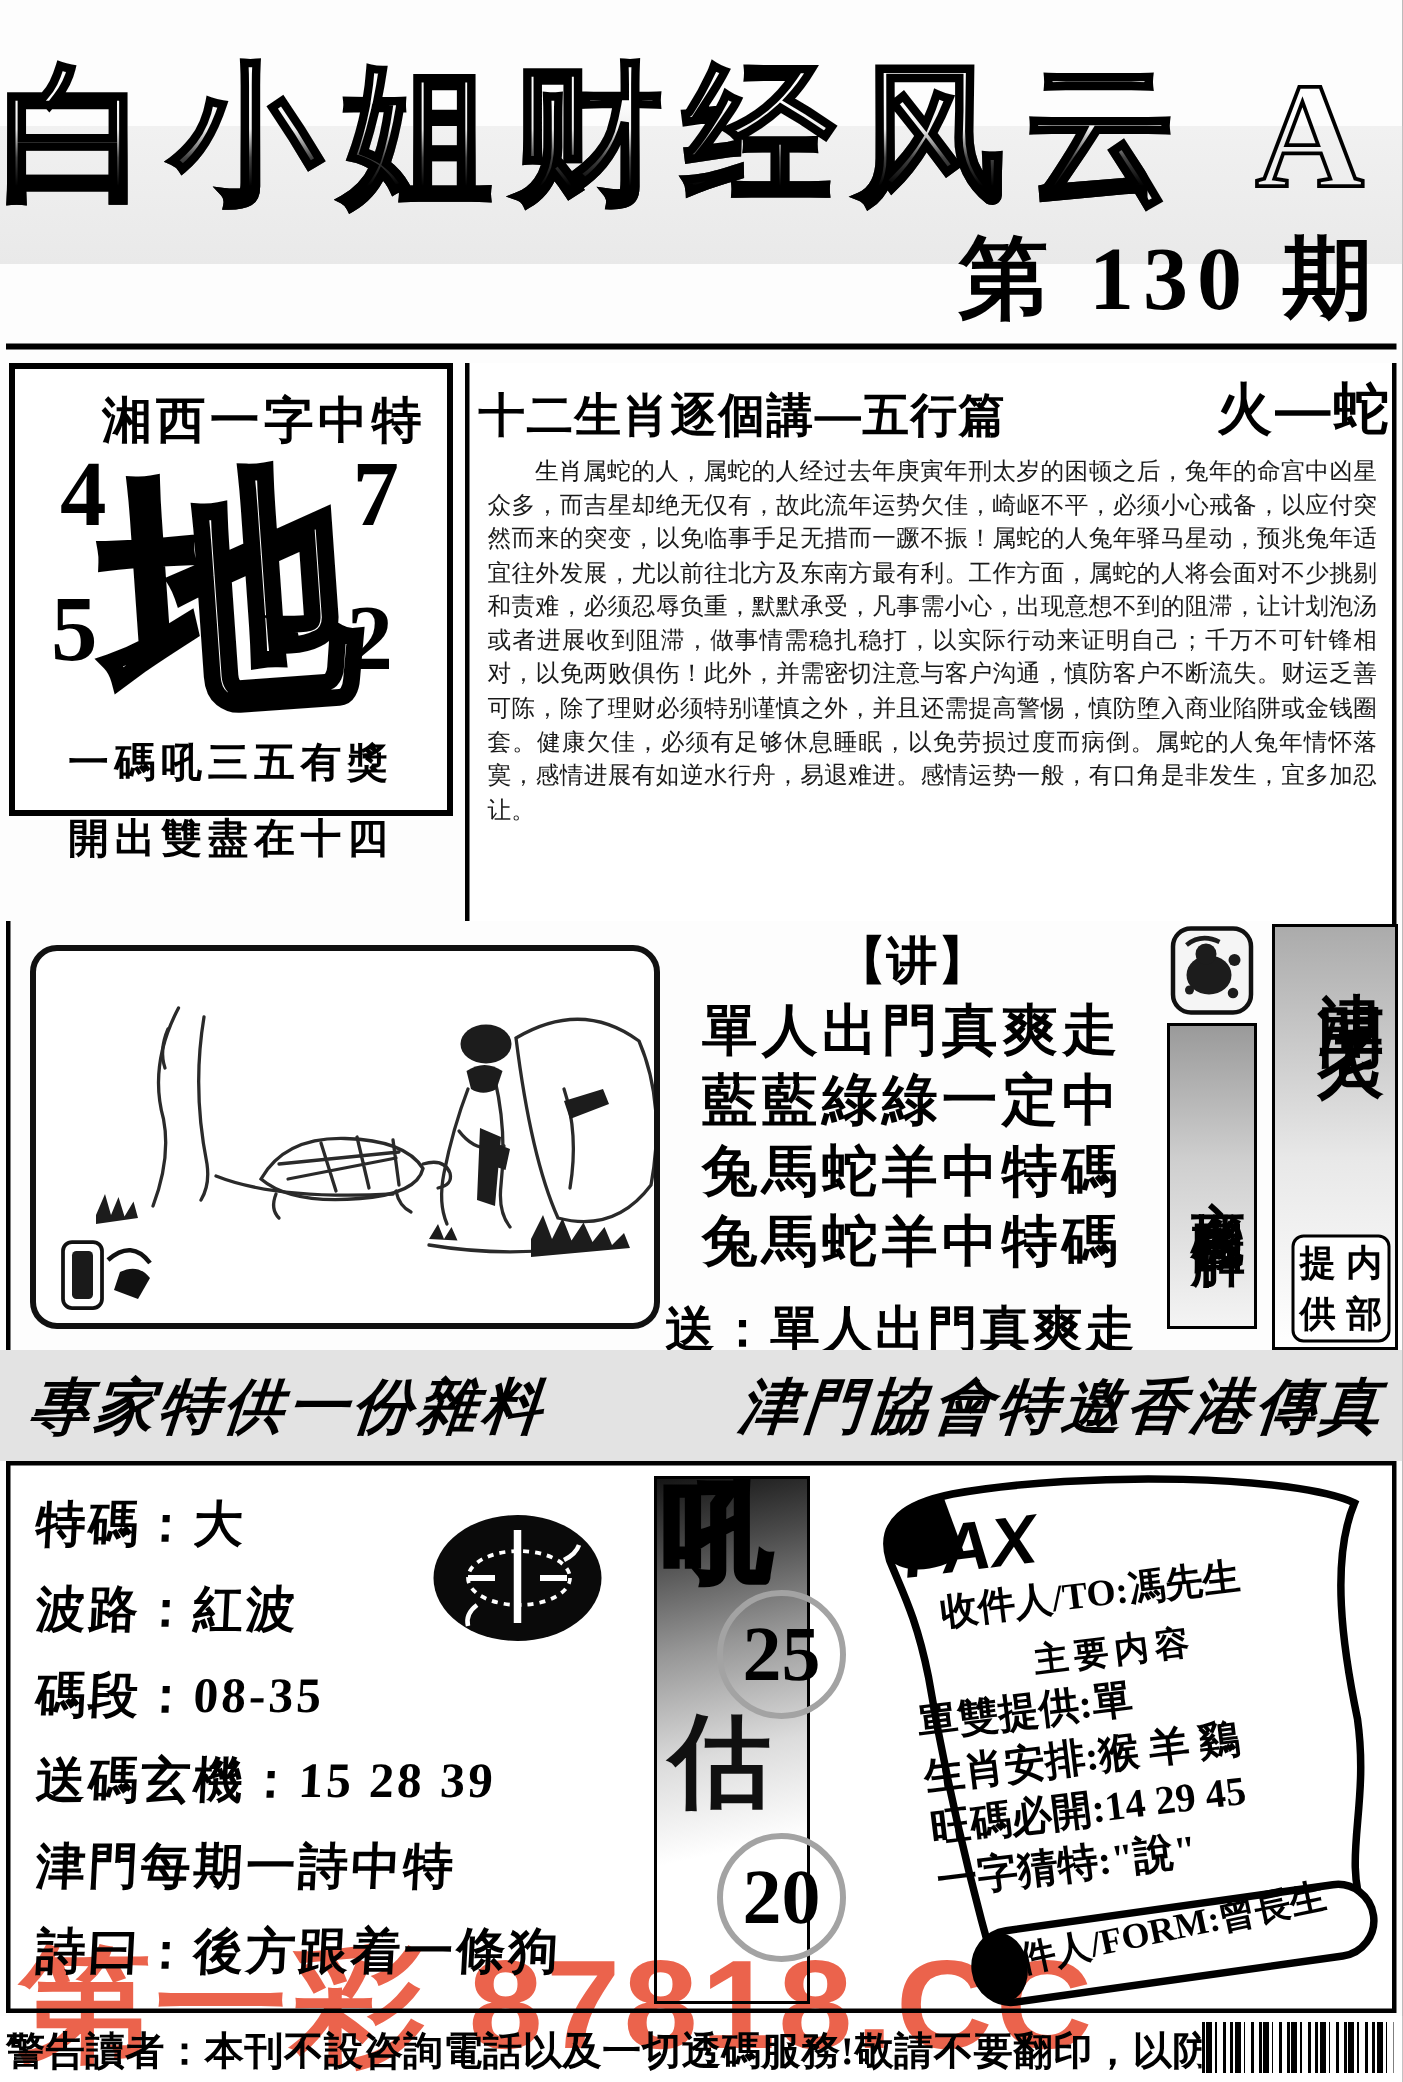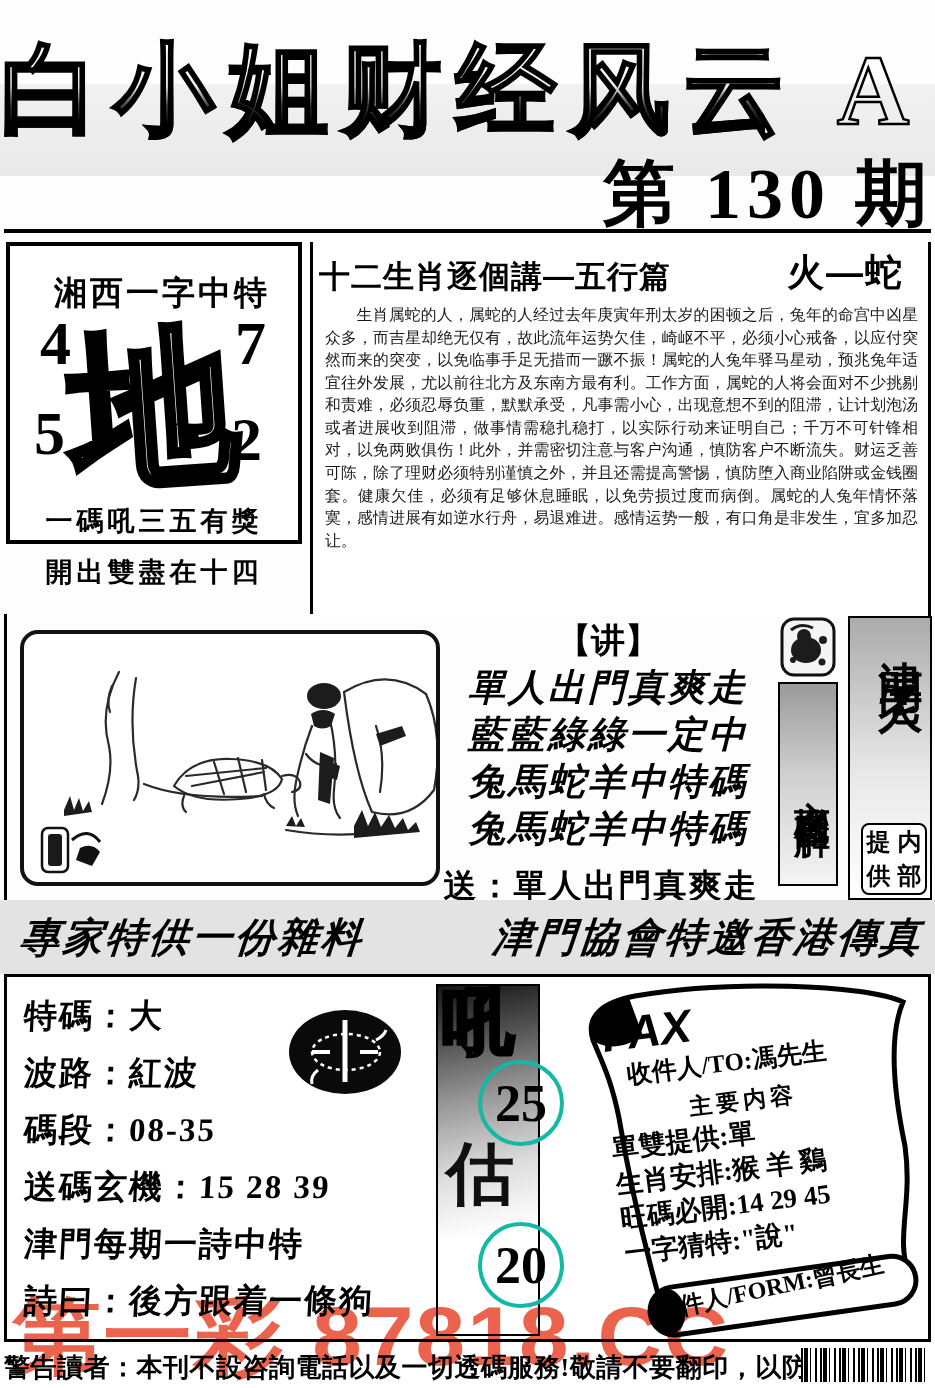--- a/index.html
+++ b/index.html
@@ -12,54 +12,54 @@
   
   .title-band { position:absolute; top:84px; left:0; width:935px; height:92px;
     background:linear-gradient(#f1f1f1,#e9e9e9); }
   .main-title {
     position:absolute; top:24px; left:0; width:765px; text-align:center;
     font-size:100px; font-weight:bold; letter-spacing:14px; white-space:nowrap;
     background:linear-gradient(to bottom,#ffffff 32%,#efefef 46%,#444 60%,#000 74%);
     -webkit-background-clip:text; background-clip:text; color:transparent;
     -webkit-text-stroke:2.5px #000;
   }
-  .issue { position:absolute; top:146px; right:2px; font-size:72px; font-weight:bold; letter-spacing:6px; }
+  .issue { position:absolute; top:146px; right:14px; font-size:60px; font-weight:bold; letter-spacing:6px; }
   .header-rule { position:absolute; top:229px; left:4px; width:927px; height:4px; background:#000; }
 
   
   .box-special { position:absolute; left:6px; top:242px; width:296px; height:302px; border:4px solid #000; background:#fff; }
-  .special-heading { margin-top:25px; text-align:left; font-size:33px; font-weight:bold; letter-spacing:3px;padding-left:44px; }
+  .special-heading { margin-top:12px; text-align:center; font-size:33px; font-weight:bold; letter-spacing:3px;padding-left:44px; }
   .num-grid { position:relative; height:172px; }
   .corner-num { position:absolute; font-size:62px; font-weight:bold; }
   .n-tl { left:30px; top:-8px; } .n-tr { right:32px; top:-8px; }
   .n-bl { left:24px; top:82px; } .n-br { right:36px; top:88px; }
   .char-di {
     position:absolute; left:50%; top:54%; transform:translate(-50%,-50%) rotate(-4deg);
     font-size:166px; font-weight:bold; color:#fff; -webkit-text-stroke:6px #000; line-height:1;
   }
   .slogan { text-align:center; font-size:27px; font-weight:bold; letter-spacing:4px; line-height:39px; margin-top:14px; }
   .box-money { position:absolute; left:6px; top:552px; width:296px; height:62px; border:4px solid #000;
     display:flex; align-items:center; padding-left:24px; font-size:27px; font-weight:bold; letter-spacing:2px; background:#fff; }
 
   
   .article { position:absolute; left:310px; top:242px; width:621px; height:372px;
     border-left:3px solid #000; border-right:3px solid #000; background:#fff; }
-  .article-head { display:flex; justify-content:space-between; align-items:flex-end; padding:6px 24px 2px 6px; }
+  .article-head { display:flex; justify-content:space-between; align-items:flex-end; padding:6px 0 2px 6px; }
   .article-title { font-size:31px; font-weight:900; letter-spacing:1px; font-family:"Liberation Sans",sans-serif; }
   .element-tag { font-size:37px; font-weight:900; font-family:"Liberation Sans",sans-serif; letter-spacing:2px; }
   .article-body { padding:4px 10px 0 12px; font-size:15.8px; line-height:1.43; text-align:justify; text-indent:2em; color:#1a1a1a; }
 
   
   .row2-frame { position:absolute; left:4px; top:614px; width:927px; height:286px;
     border-left:3px solid #000; border-right:3px solid #000; }
   .illus { position:absolute; left:20px; top:630px; width:420px; height:256px;
     border:4px solid #111; border-radius:18px; background:#fff; overflow:hidden; }
   .verse { position:absolute; left:446px; top:618px; width:324px; text-align:center; }
   .verse-title { font-size:34px; font-weight:bold; }
-  .verse-line { font-size:37px; line-height:47px; letter-spacing:3px; font-weight:600; white-space:nowrap;font-style:italic; }
+  .verse-line { font-size:37px; line-height:47px; letter-spacing:3px; font-weight:600; white-space:nowrap; }
   .gift-line { margin-top:12px; font-size:33px; font-weight:600; letter-spacing:2px; white-space:nowrap; margin-left:-14px; }
   .strip1 { position:absolute; left:776px; top:616px; width:64px; height:276px; }
   .strip1-text { margin:4px auto 0; border:2px solid #000; width:60px; height:204px;
     background:linear-gradient(#9a9a9a,#cfcfcf 45%,#f4f4f4);
     writing-mode:vertical-rl; text-orientation:upright; font-size:36px; font-weight:bold;
     letter-spacing:8px; text-align:center; padding-top:6px; }
   .strip2 { position:absolute; left:848px; top:616px; width:84px; height:284px; border:2px solid #000;
     background:linear-gradient(#ababab,#e8e8e8 55%,#fff); }
   .strip2-text { writing-mode:vertical-rl; text-orientation:upright; font-size:44px; font-weight:bold;
     letter-spacing:10px; margin:8px auto 0; text-align:center; width:100%; }
@@ -77,21 +77,21 @@
   .bottom-box { position:absolute; left:4px; top:974px; width:927px; height:368px; border:3px solid #000; background:#fff; }
   .tips { position:absolute; left:24px; top:988px; width:410px; }
   .tip-line { font-size:33px; font-weight:bold; letter-spacing:2px; height:57px; display:flex;
     align-items:center; transform:skewX(-3deg); white-space:nowrap; }
   .turtle-logo { position:absolute; left:288px; top:1008px; width:114px; height:88px; }
   .roar-col { position:absolute; left:436px; top:984px; width:104px; height:352px; border:2px solid #000;
     background:linear-gradient(168deg,#151515 0%,#4a4a4a 14%,#969696 32%,#dcdcdc 52%,#fff 70%); }
   .roar-char { position:absolute; left:442px; top:986px; font-size:72px; font-weight:bold; color:#fff;
     -webkit-text-stroke:3.5px #000; line-height:1; z-index:3; }
   .gu-char { position:absolute; left:446px; top:1140px; font-size:68px; font-weight:bold; color:#101010; line-height:1; z-index:3; }
-  .num-circle { position:absolute; width:86px; height:86px; border:4px solid #14b8a6; border-radius:50%;
+  .num-circle { position:absolute; width:86px; height:86px; border:4px solid #a3a3a3; border-radius:50%;
     display:flex; align-items:center; justify-content:center; font-size:52px; font-weight:bold; z-index:4; }
   .c25 { left:478px; top:1060px; } .c30 { left:478px; top:1222px; }
 
   
   .fax { position:absolute; left:565px; top:976px; width:366px; height:362px; }
   .fax-text { position:absolute; left:38px; top:20px; width:292px; transform:rotate(-7deg); }
   .fax-title { font-size:46px; font-weight:bold; font-style:italic; font-family:"Liberation Sans",sans-serif; margin-left:14px; line-height:1; }
   .fax-to { font-size:25px; font-weight:bold; margin:2px 0 0 34px; white-space:nowrap; }
   .fax-subject { font-size:23px; font-weight:bold; text-align:center; margin-top:8px; letter-spacing:4px; }
   .fax-line { font-size:27px; font-weight:bold; margin-left:10px; line-height:35px; white-space:nowrap; }

